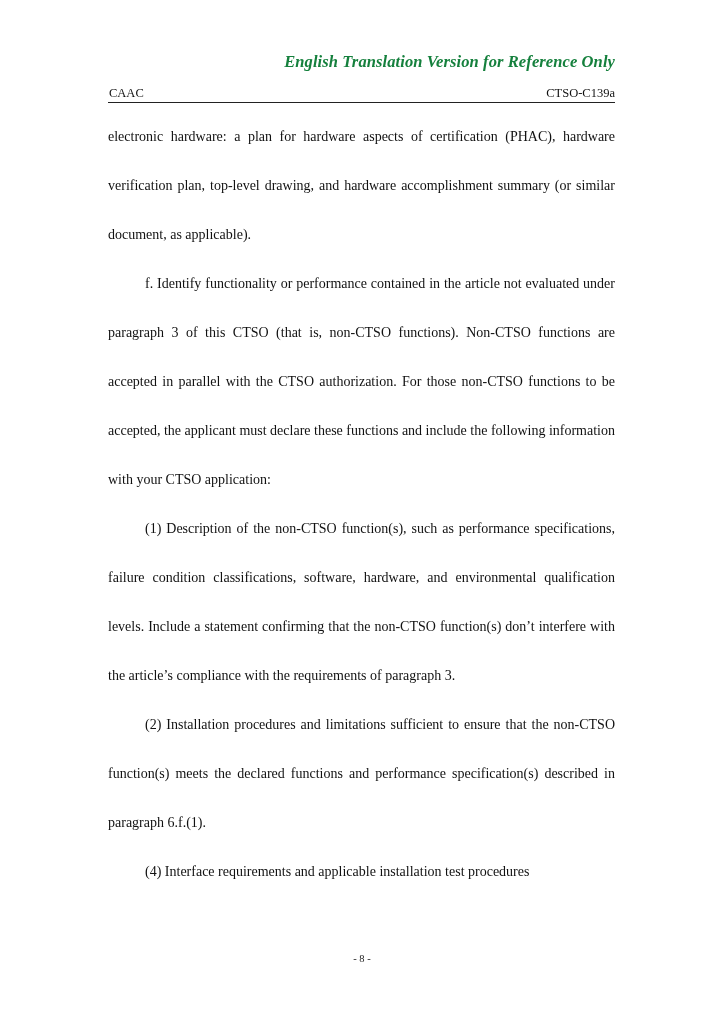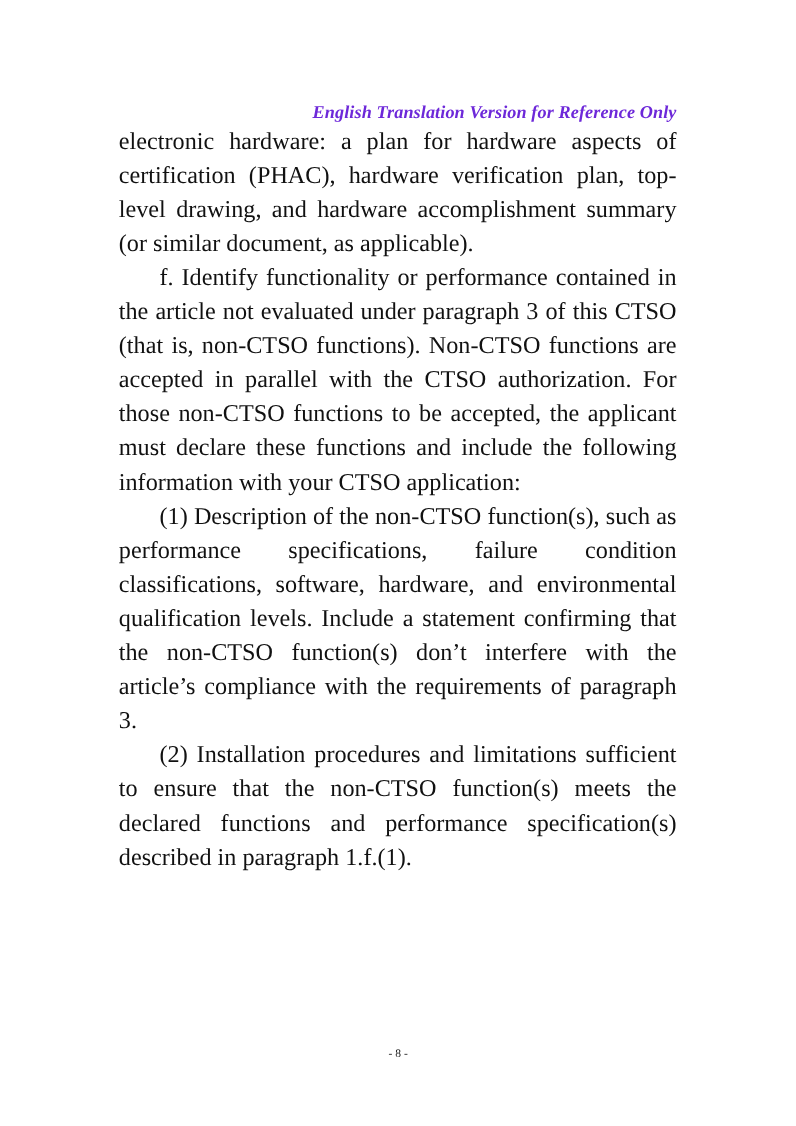--- a/index.html
+++ b/index.html
@@ -23,23 +23,22 @@
       background: #ffffff;
     }
     .top-banner {
       position: absolute;
       top: 52px;
       right: 109px;
       font-weight: bold;
       font-style: italic;
       font-size: 16.5px;
       letter-spacing: 0.1px;
-      color: #6d28d9;
+      color: #15803d;
       white-space: nowrap;
-      margin-top: 40px;
     }
     .running-header {
       position: absolute;
       left: 108px;
       width: 507px;
       top: 86px;
       height: 16px;
       border-bottom: 1.2px solid #222;
       font-size: 12.5px;
       line-height: 14px;
@@ -52,22 +51,22 @@
     .running-header .right {
       position: absolute;
       right: 0;
       top: 0;
     }
     .body-text {
       position: absolute;
       left: 108px;
       top: 112px;
       width: 507px;
-      font-size: 22px;
-      line-height: 31px;
+      font-size: 14px;
+      line-height: 49px;
       text-align: justify;
     }
     .body-text p {
       margin: 0;
       padding: 0;
     }
     .body-text p.indent {
       text-indent: 37px;
     }
     .page-number {
@@ -80,23 +79,28 @@
       color: #222;
     }
   </style>
 </head>
 <body>
 
 <div class="page">
 
   <div class="top-banner">English Translation Version for Reference Only</div>
 
+  <div class="running-header">
+    <span class="left">CAAC</span>
+    <span class="right">CTSO-C139a</span>
+  </div>
 
   <div class="body-text">
     <p>electronic hardware: a plan for hardware aspects of certification (PHAC), hardware verification plan, top-level drawing, and hardware accomplishment summary (or similar document, as applicable).</p>
     <p class="indent">f. Identify functionality or performance contained in the article not evaluated under paragraph 3 of this CTSO (that is, non-CTSO functions). Non-CTSO functions are accepted in parallel with the CTSO authorization. For those non-CTSO functions to be accepted, the applicant must declare these functions and include the following information with your CTSO application:</p>
     <p class="indent">(1) Description of the non-CTSO function(s), such as performance specifications, failure condition classifications, software, hardware, and environmental qualification levels. Include a statement confirming that the non-CTSO function(s) don’t interfere with the article’s compliance with the requirements of paragraph 3.</p>
-    <p class="indent">(2) Installation procedures and limitations sufficient to ensure that the non-CTSO function(s) meets the declared functions and performance specification(s) described in paragraph 1.f.(1).</p>
+    <p class="indent">(2) Installation procedures and limitations sufficient to ensure that the non-CTSO function(s) meets the declared functions and performance specification(s) described in paragraph 6.f.(1).</p>
+    <p class="indent">(4) Interface requirements and applicable installation test procedures</p>
   </div>
 
   <div class="page-number">- 8 -</div>
 
 </div>
 
 </body></html>

